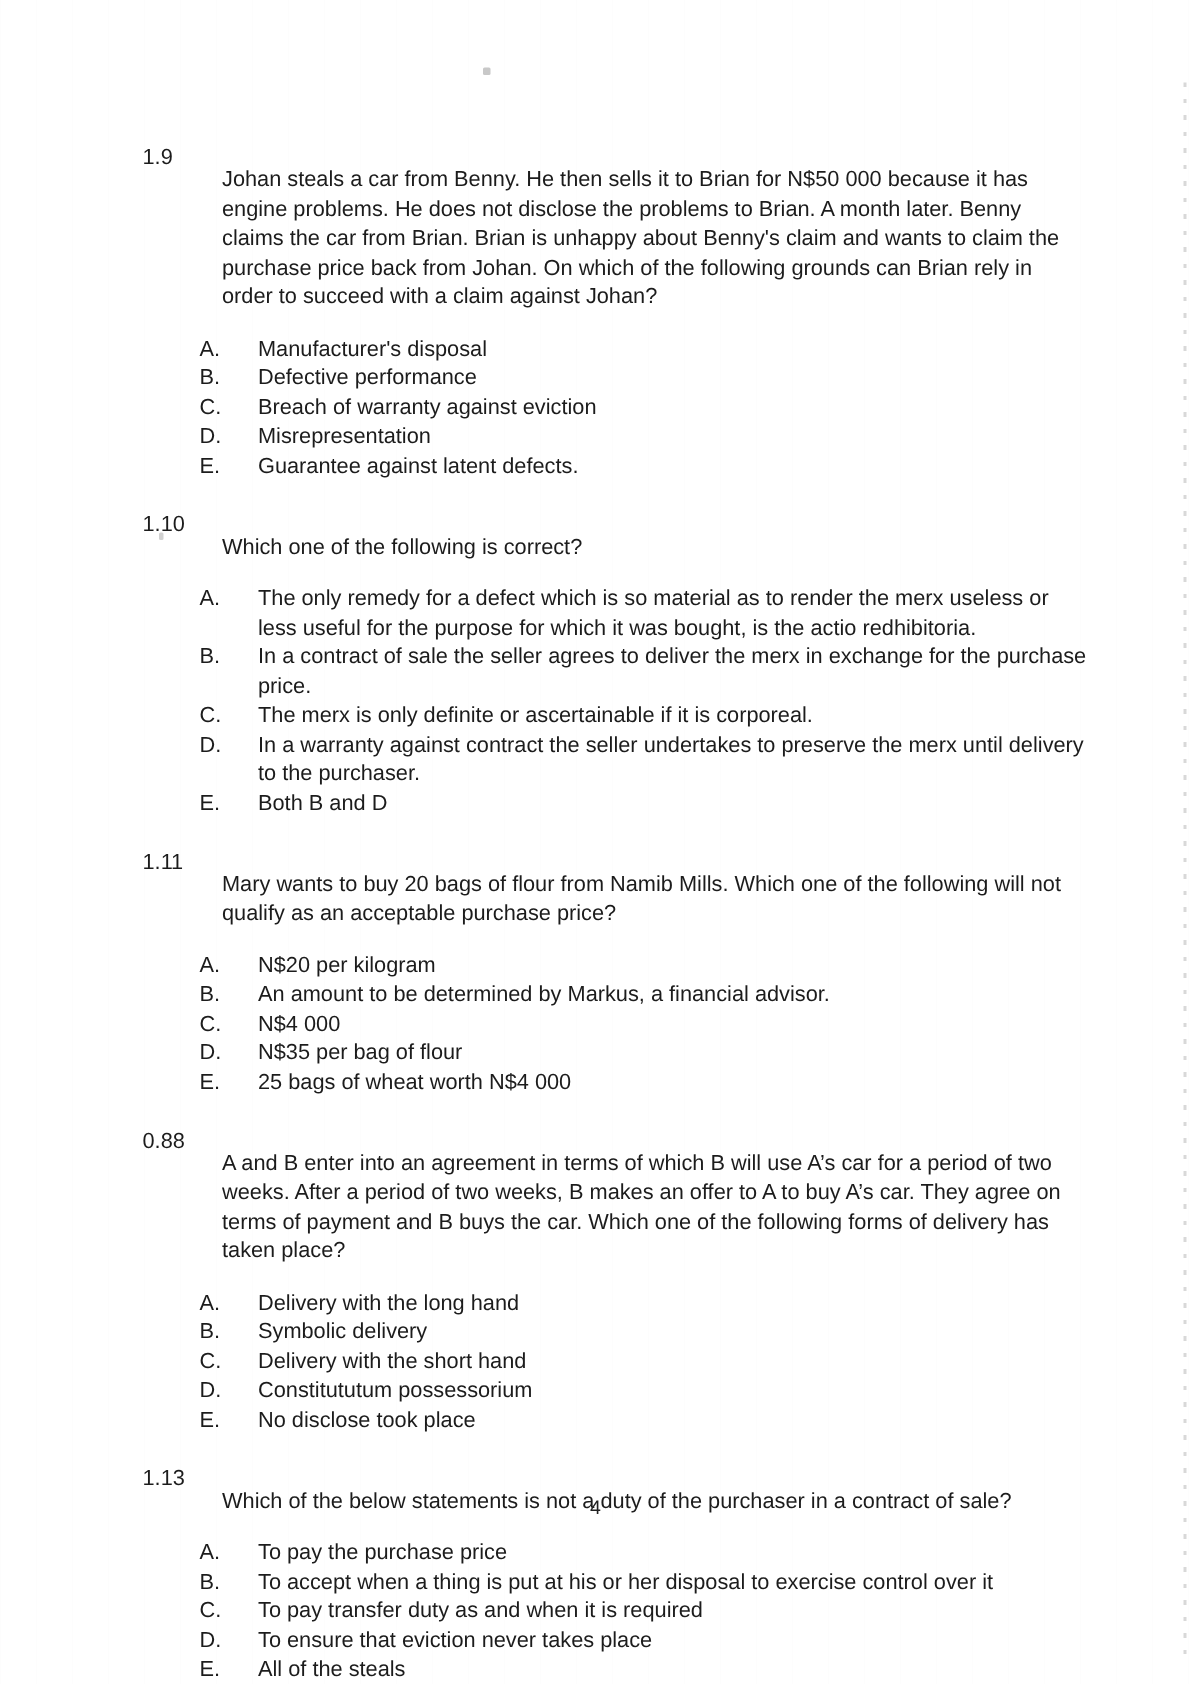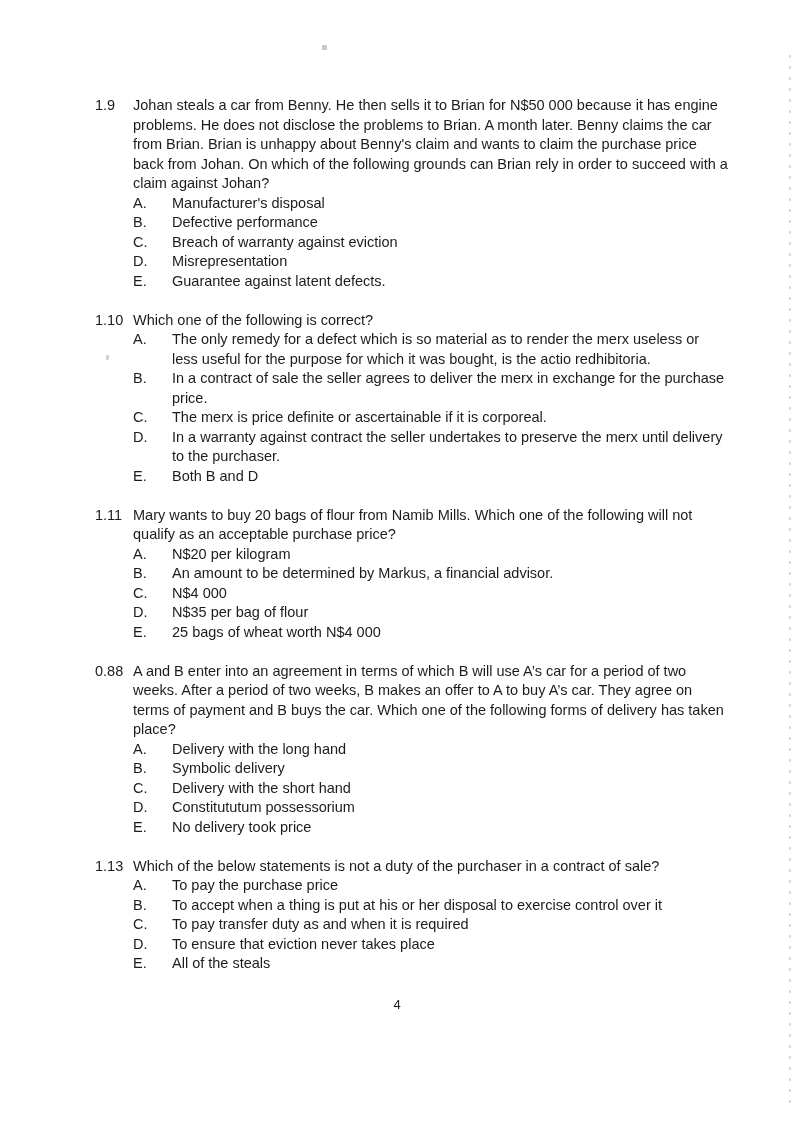--- a/index.html
+++ b/index.html
@@ -34,21 +34,21 @@
   }
   .question {
     display: grid;
     grid-template-columns: 38px 1fr;
     margin-bottom: 19.5px;
   }
   .q-num {
     white-space: nowrap;
   }
   .prompt {
-    margin: 0;
+    margin: 15px;
   }
   .option {
     display: grid;
     grid-template-columns: 39px 1fr;
   }
   .opt-letter {
     white-space: nowrap;
   }
   .it { }
   .bd { font-weight: normal; }
@@ -133,21 +133,21 @@
           <div class="option">
             <span class="opt-letter">A.</span>
             <span class="opt-text"><span>The only remedy for a defect which is so material as to render the </span><span class="it">merx</span><span> useless or less useful for the purpose for which it was bought, is the </span><span class="it">actio redhibitoria</span><span>.</span></span>
           </div>
           <div class="option">
             <span class="opt-letter">B.</span>
             <span class="opt-text"><span>In a contract of sale the seller agrees to deliver the </span><span class="it">merx</span><span> in exchange for the purchase price.</span></span>
           </div>
           <div class="option">
             <span class="opt-letter">C.</span>
-            <span class="opt-text"><span>The </span><span class="it">merx</span><span> is price definite or ascertainable if it is corporeal.</span></span>
+            <span class="opt-text"><span>The </span><span class="it">merx</span><span> is only definite or ascertainable if it is corporeal.</span></span>
           </div>
           <div class="option">
             <span class="opt-letter">D.</span>
             <span class="opt-text"><span>In a warranty against contract the seller undertakes to preserve the </span><span class="it">merx</span><span> until delivery to the purchaser.</span></span>
           </div>
           <div class="option">
             <span class="opt-letter">E.</span>
             <span class="opt-text"><span>Both B and D</span></span>
           </div>
         </div>
@@ -193,21 +193,21 @@
           <div class="option">
             <span class="opt-letter">C.</span>
             <span class="opt-text"><span>Delivery with the short hand</span></span>
           </div>
           <div class="option">
             <span class="opt-letter">D.</span>
             <span class="opt-text"><span class="it">Constitututum possessorium</span></span>
           </div>
           <div class="option">
             <span class="opt-letter">E.</span>
-            <span class="opt-text"><span>No delivery took price</span></span>
+            <span class="opt-text"><span>No disclose took place</span></span>
           </div>
         </div>
       </section>
       <section class="question">
         <div class="q-num">1.13</div>
         <div class="q-body">
           <p class="prompt"><span>Which of the below statements is </span><span class="bd">not</span><span> a duty of the purchaser in a contract of sale?</span></p>
           <div class="option">
             <span class="opt-letter">A.</span>
             <span class="opt-text"><span>To pay the purchase price</span></span>

